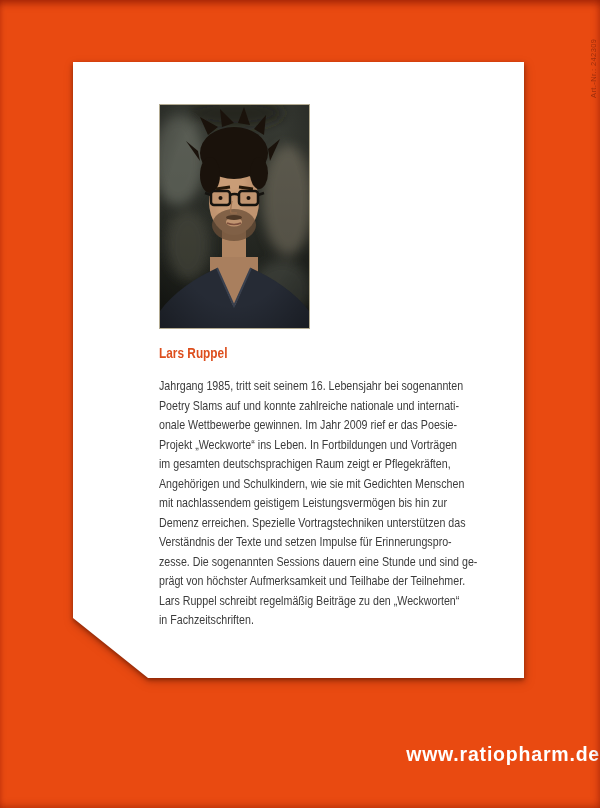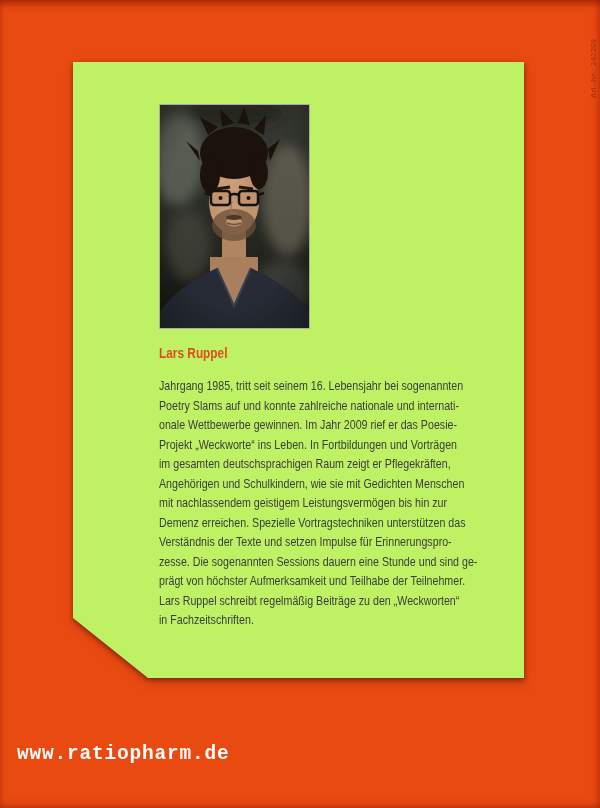--- a/index.html
+++ b/index.html
@@ -31,21 +31,21 @@
     z-index: 10;
   }
   .card-shadow-wrap {
     position: absolute; left: 73px; top: 62px;
     filter: drop-shadow(0px 2px 2px rgba(85,20,0,0.55)) drop-shadow(1px 3px 4px rgba(85,20,0,0.30));
     z-index: 5;
   }
   .card {
     position: relative;
     width: 451px; height: 616px;
-    background: #bef264;
+    background: #ffffff;
     clip-path: polygon(0 0, 100% 0, 100% 100%, 75px 100%, 0 556px);
   }
   .photo-frame {
     position: absolute; left: 86px; top: 42px;
     width: 149px; height: 223px;
     border: 1px solid #B3AB92;
     box-sizing: content-box;
   }
   .photo-frame svg { display: block; width: 100%; height: 100%; }
   .card-heading {
@@ -61,27 +61,26 @@
     transform: scaleX(0.79); transform-origin: 0 0;
     color: #3B3B3B;
   }
   .card-body .bio-line {
     font-size: 13.5px;
     line-height: 19.5px;
     white-space: nowrap;
   }
   .footer-url {
     position: absolute; left: 0; right: 0; top: 743px;
-    text-align: left;
+    text-align: right;
     padding-left: 17px;
     font-size: 19.5px; font-weight: bold;
     letter-spacing: 0.8px;
     color: #FFFFFF;
     z-index: 10;
-    font-family: Liberation Mono, monospace;
   }
 </style>
 </head>
 <body>
 
 <div class="edge-overlay"></div>
 
 <div class="art-number">Art.-Nr.: 242309</div>
 
 <div class="card-shadow-wrap">

